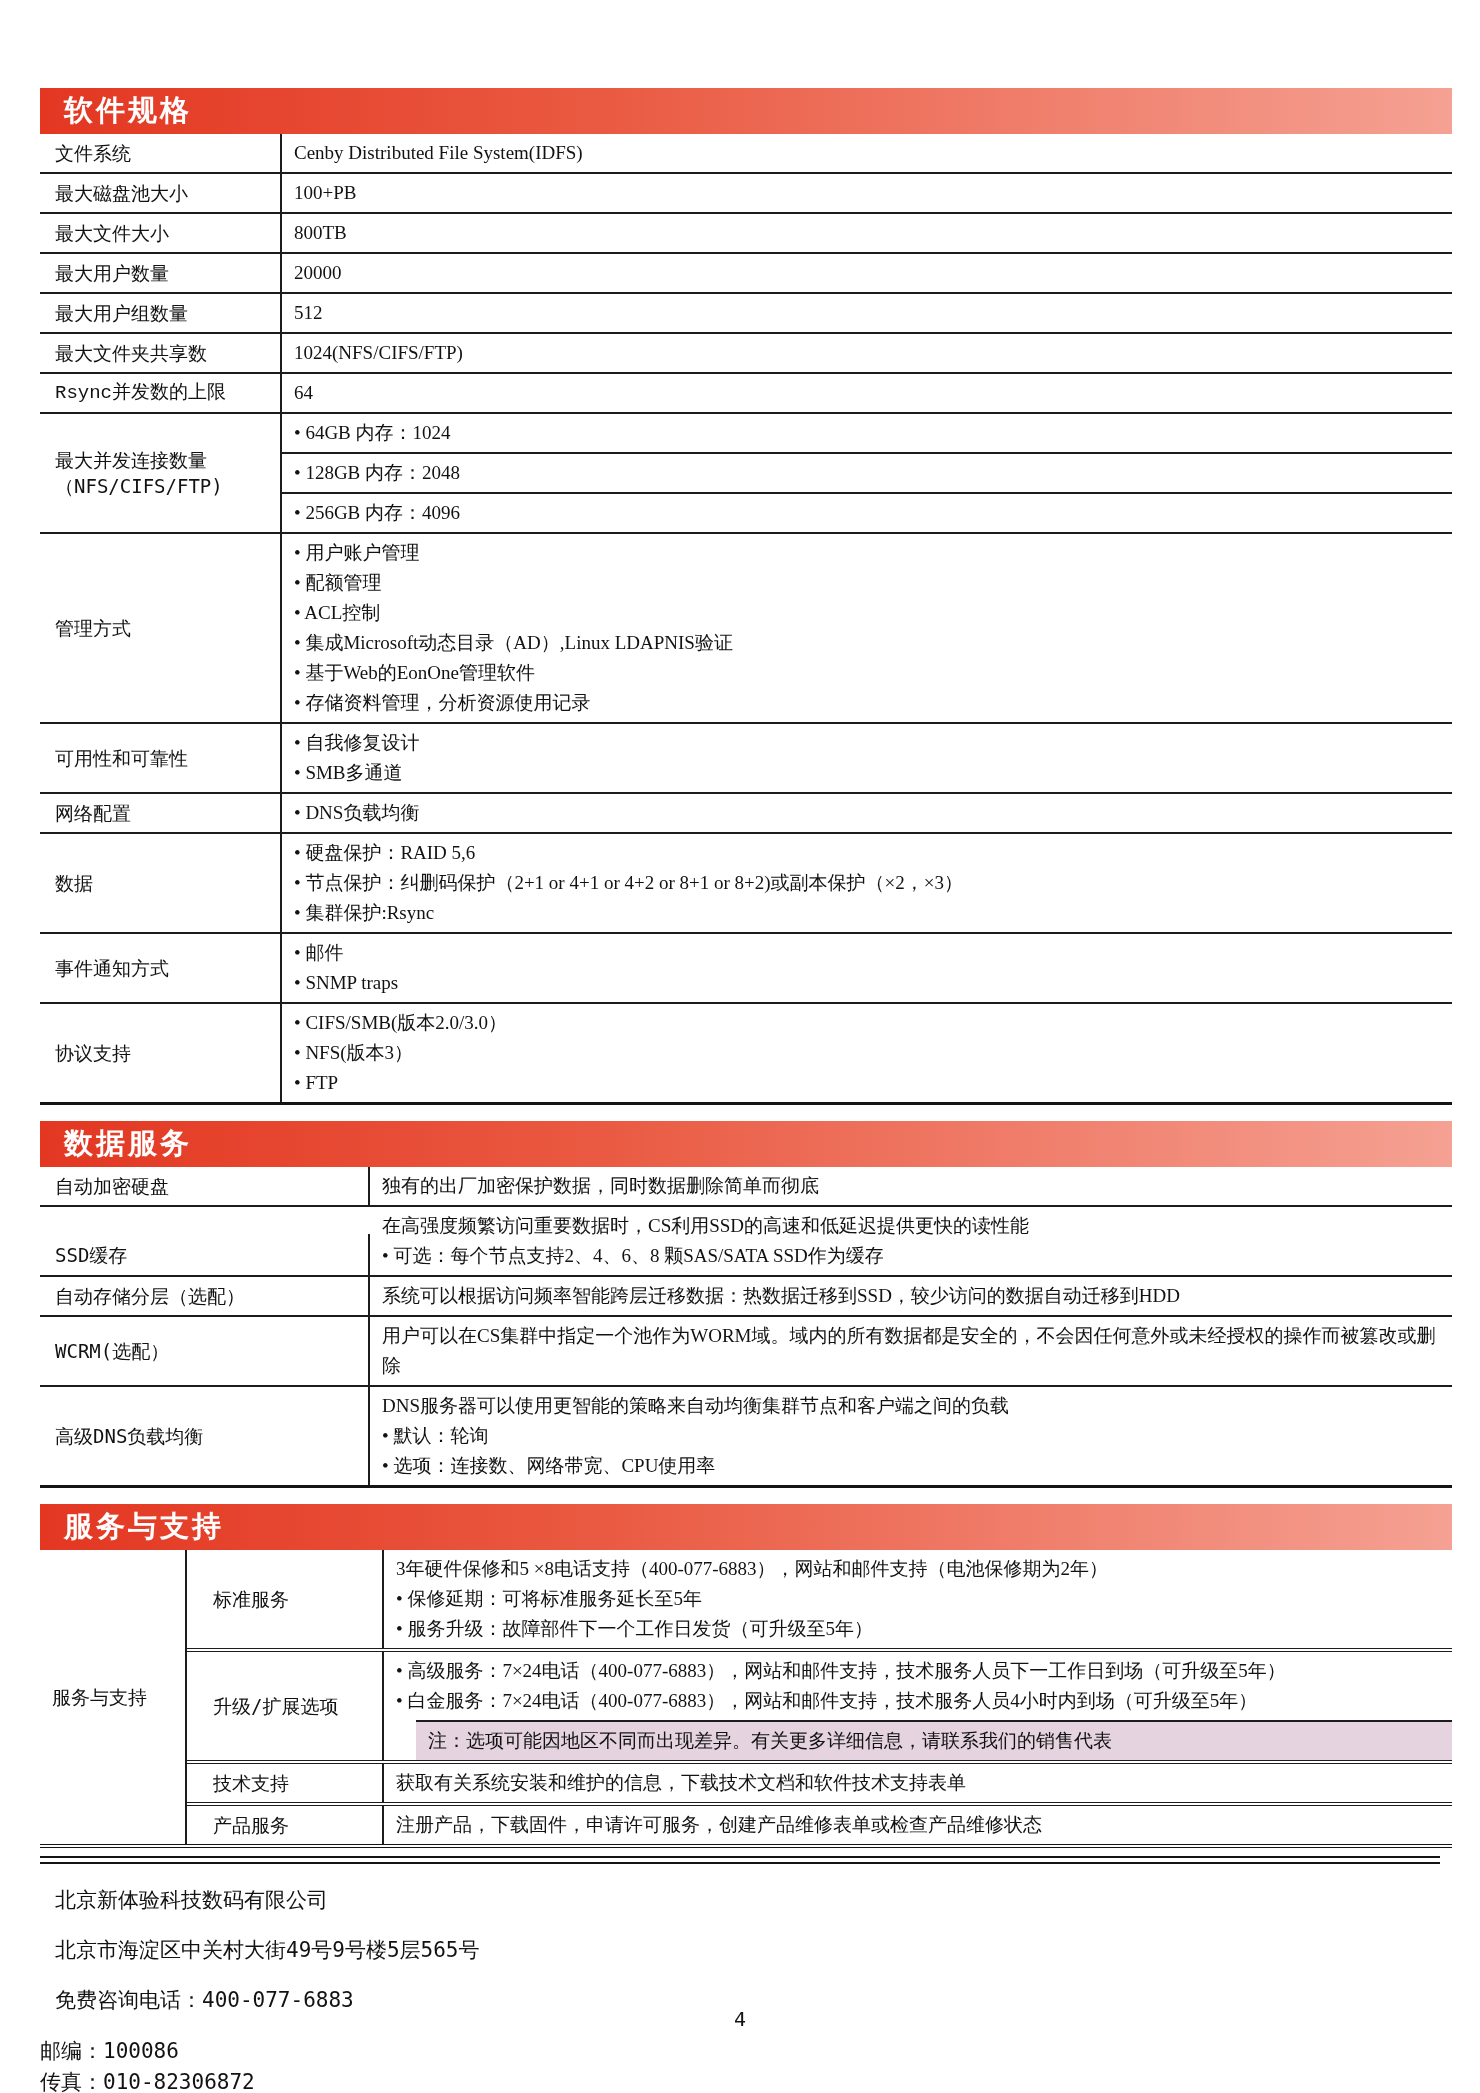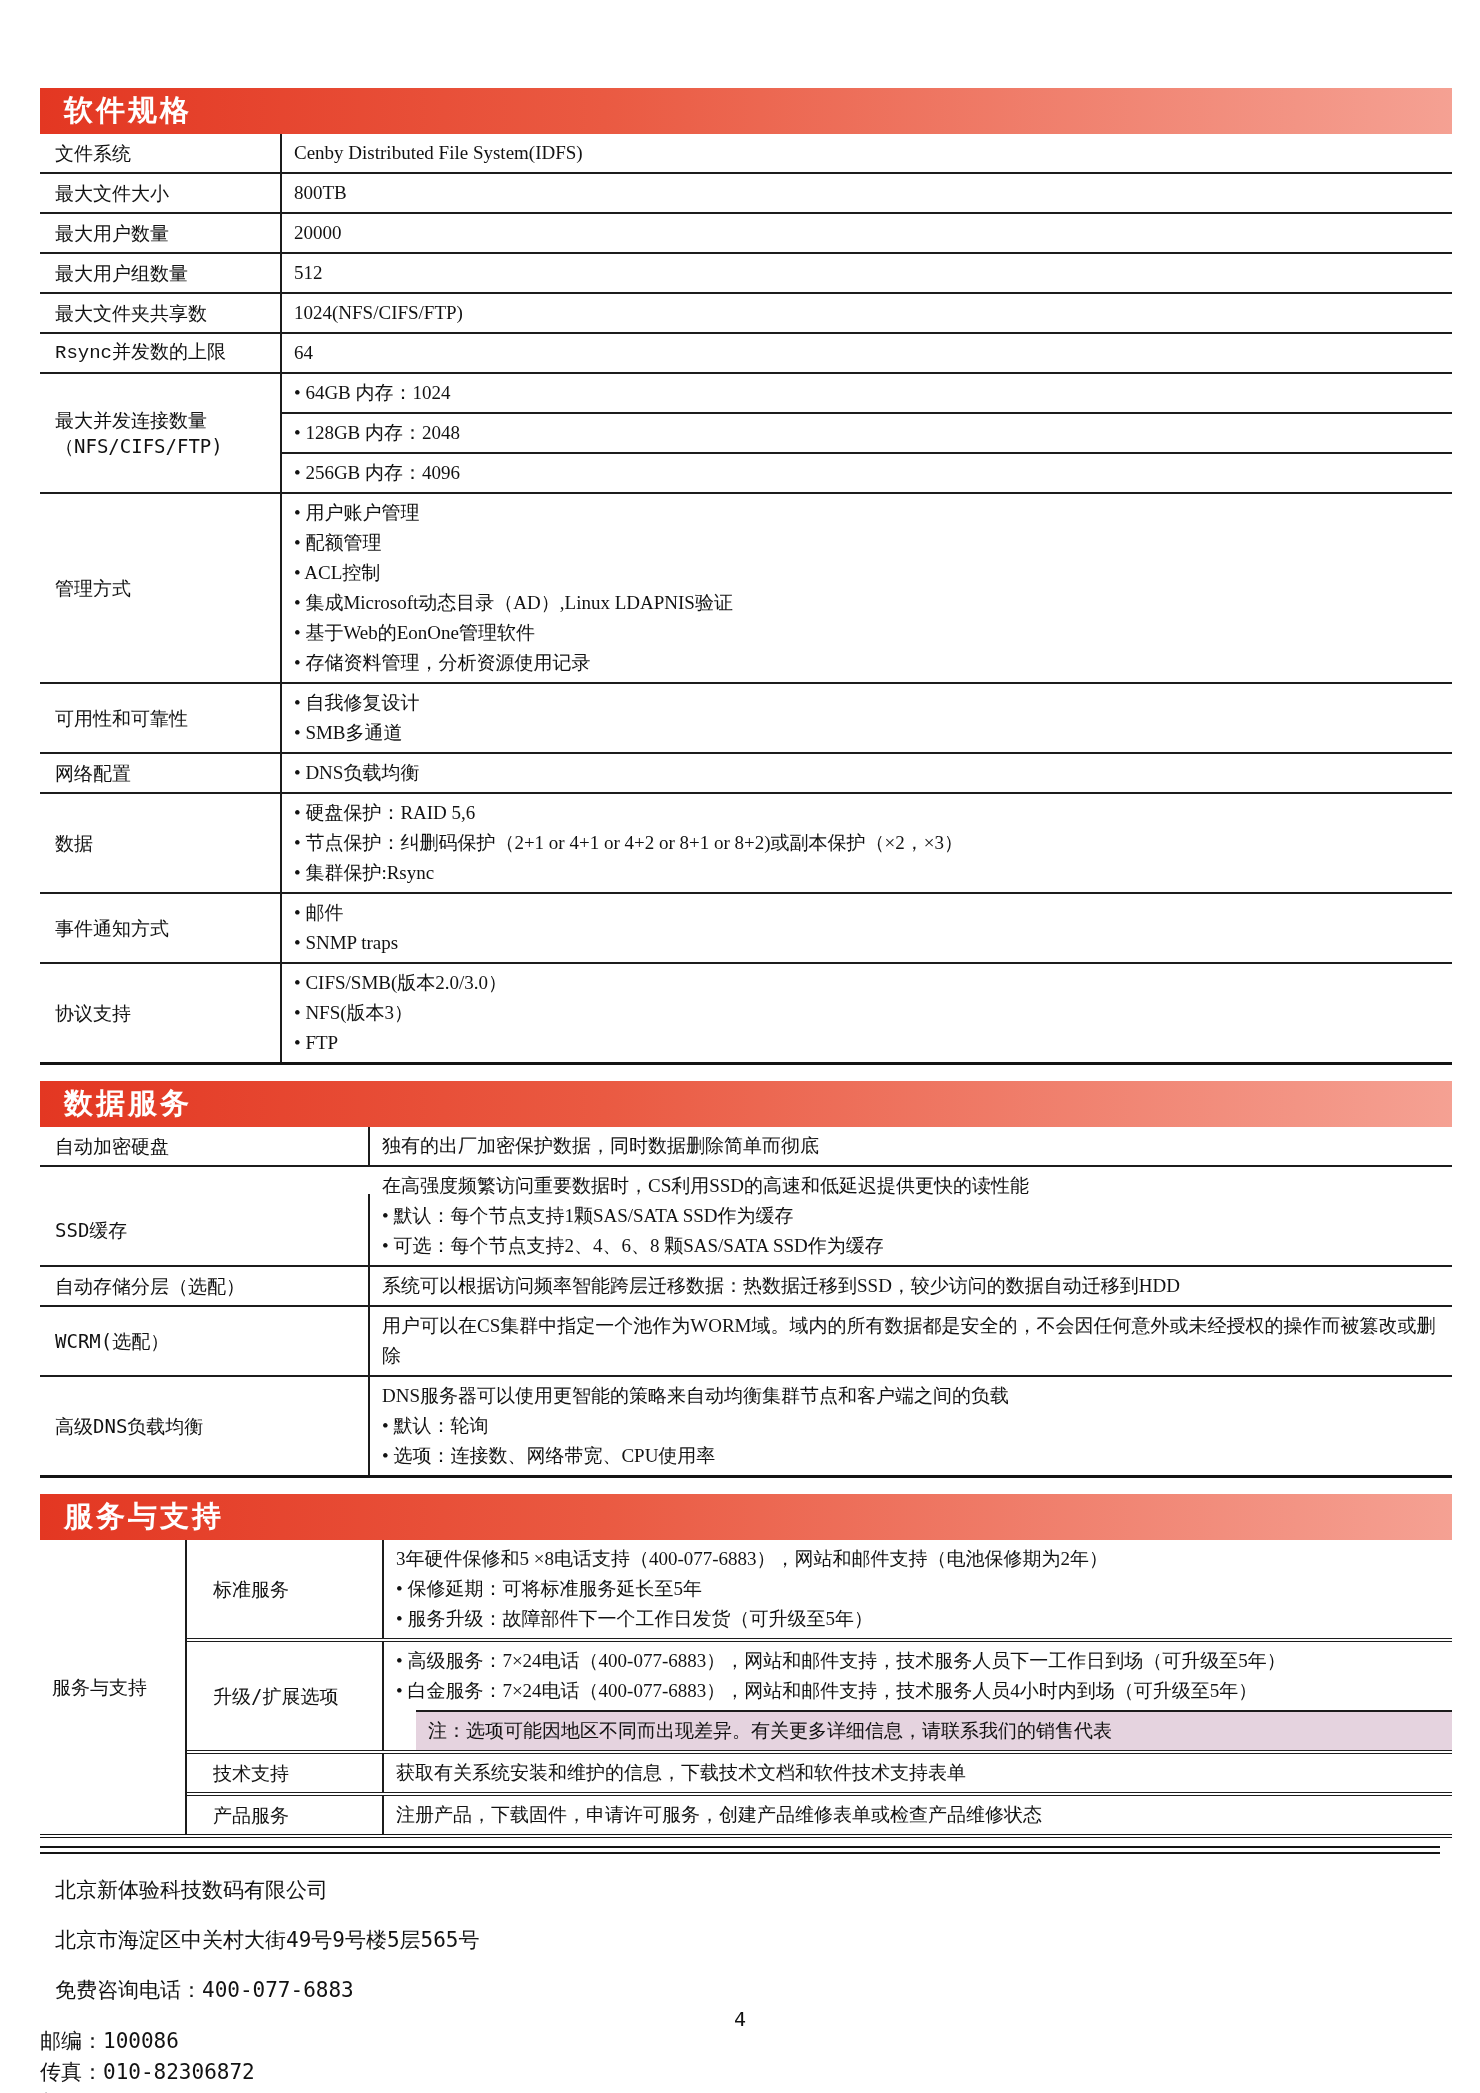--- a/index.html
+++ b/index.html
@@ -101,20 +101,28 @@
     <div class="spec-table">
         <div class="row">
           <div class="cell-label" style="flex: 0 0 242px;">文件系统</div>
           <div class="cell-val">
             <div class="grp">
               <div class="line">Cenby Distributed File System(IDFS)</div>
             </div>
           </div>
         </div>
         <div class="row">
+          <div class="cell-label" style="flex: 0 0 242px;">最大磁盘池大小</div>
+          <div class="cell-val">
+            <div class="grp">
+              <div class="line">100+PB</div>
+            </div>
+          </div>
+        </div>
+        <div class="row">
           <div class="cell-label" style="flex: 0 0 242px;">最大文件大小</div>
           <div class="cell-val">
             <div class="grp">
               <div class="line">800TB</div>
             </div>
           </div>
         </div>
         <div class="row">
           <div class="cell-label" style="flex: 0 0 242px;">最大用户数量</div>
           <div class="cell-val">
@@ -233,21 +241,20 @@
             <div class="grp">
               <div class="line">独有的出厂加密保护数据，同时数据删除简单而彻底</div>
             </div>
           </div>
         </div>
         <div class="row">
           <div class="cell-label" style="flex: 0 0 330px; margin-top: 27px;">SSD缓存</div>
           <div class="cell-val">
             <div class="grp">
               <div class="line">在高强度频繁访问重要数据时，CS利用SSD的高速和低延迟提供更快的读性能</div>
-              <div class="line">• 默认：每个节点支持1颗SAS/SATA SSD作为缓存</div>
               <div class="line">• 可选：每个节点支持2、4、6、8 颗SAS/SATA SSD作为缓存</div>
             </div>
           </div>
         </div>
         <div class="row">
           <div class="cell-label" style="flex: 0 0 330px;">自动存储分层（选配）</div>
           <div class="cell-val">
             <div class="grp">
               <div class="line">系统可以根据访问频率智能跨层迁移数据：热数据迁移到SSD，较少访问的数据自动迁移到HDD</div>
             </div>

